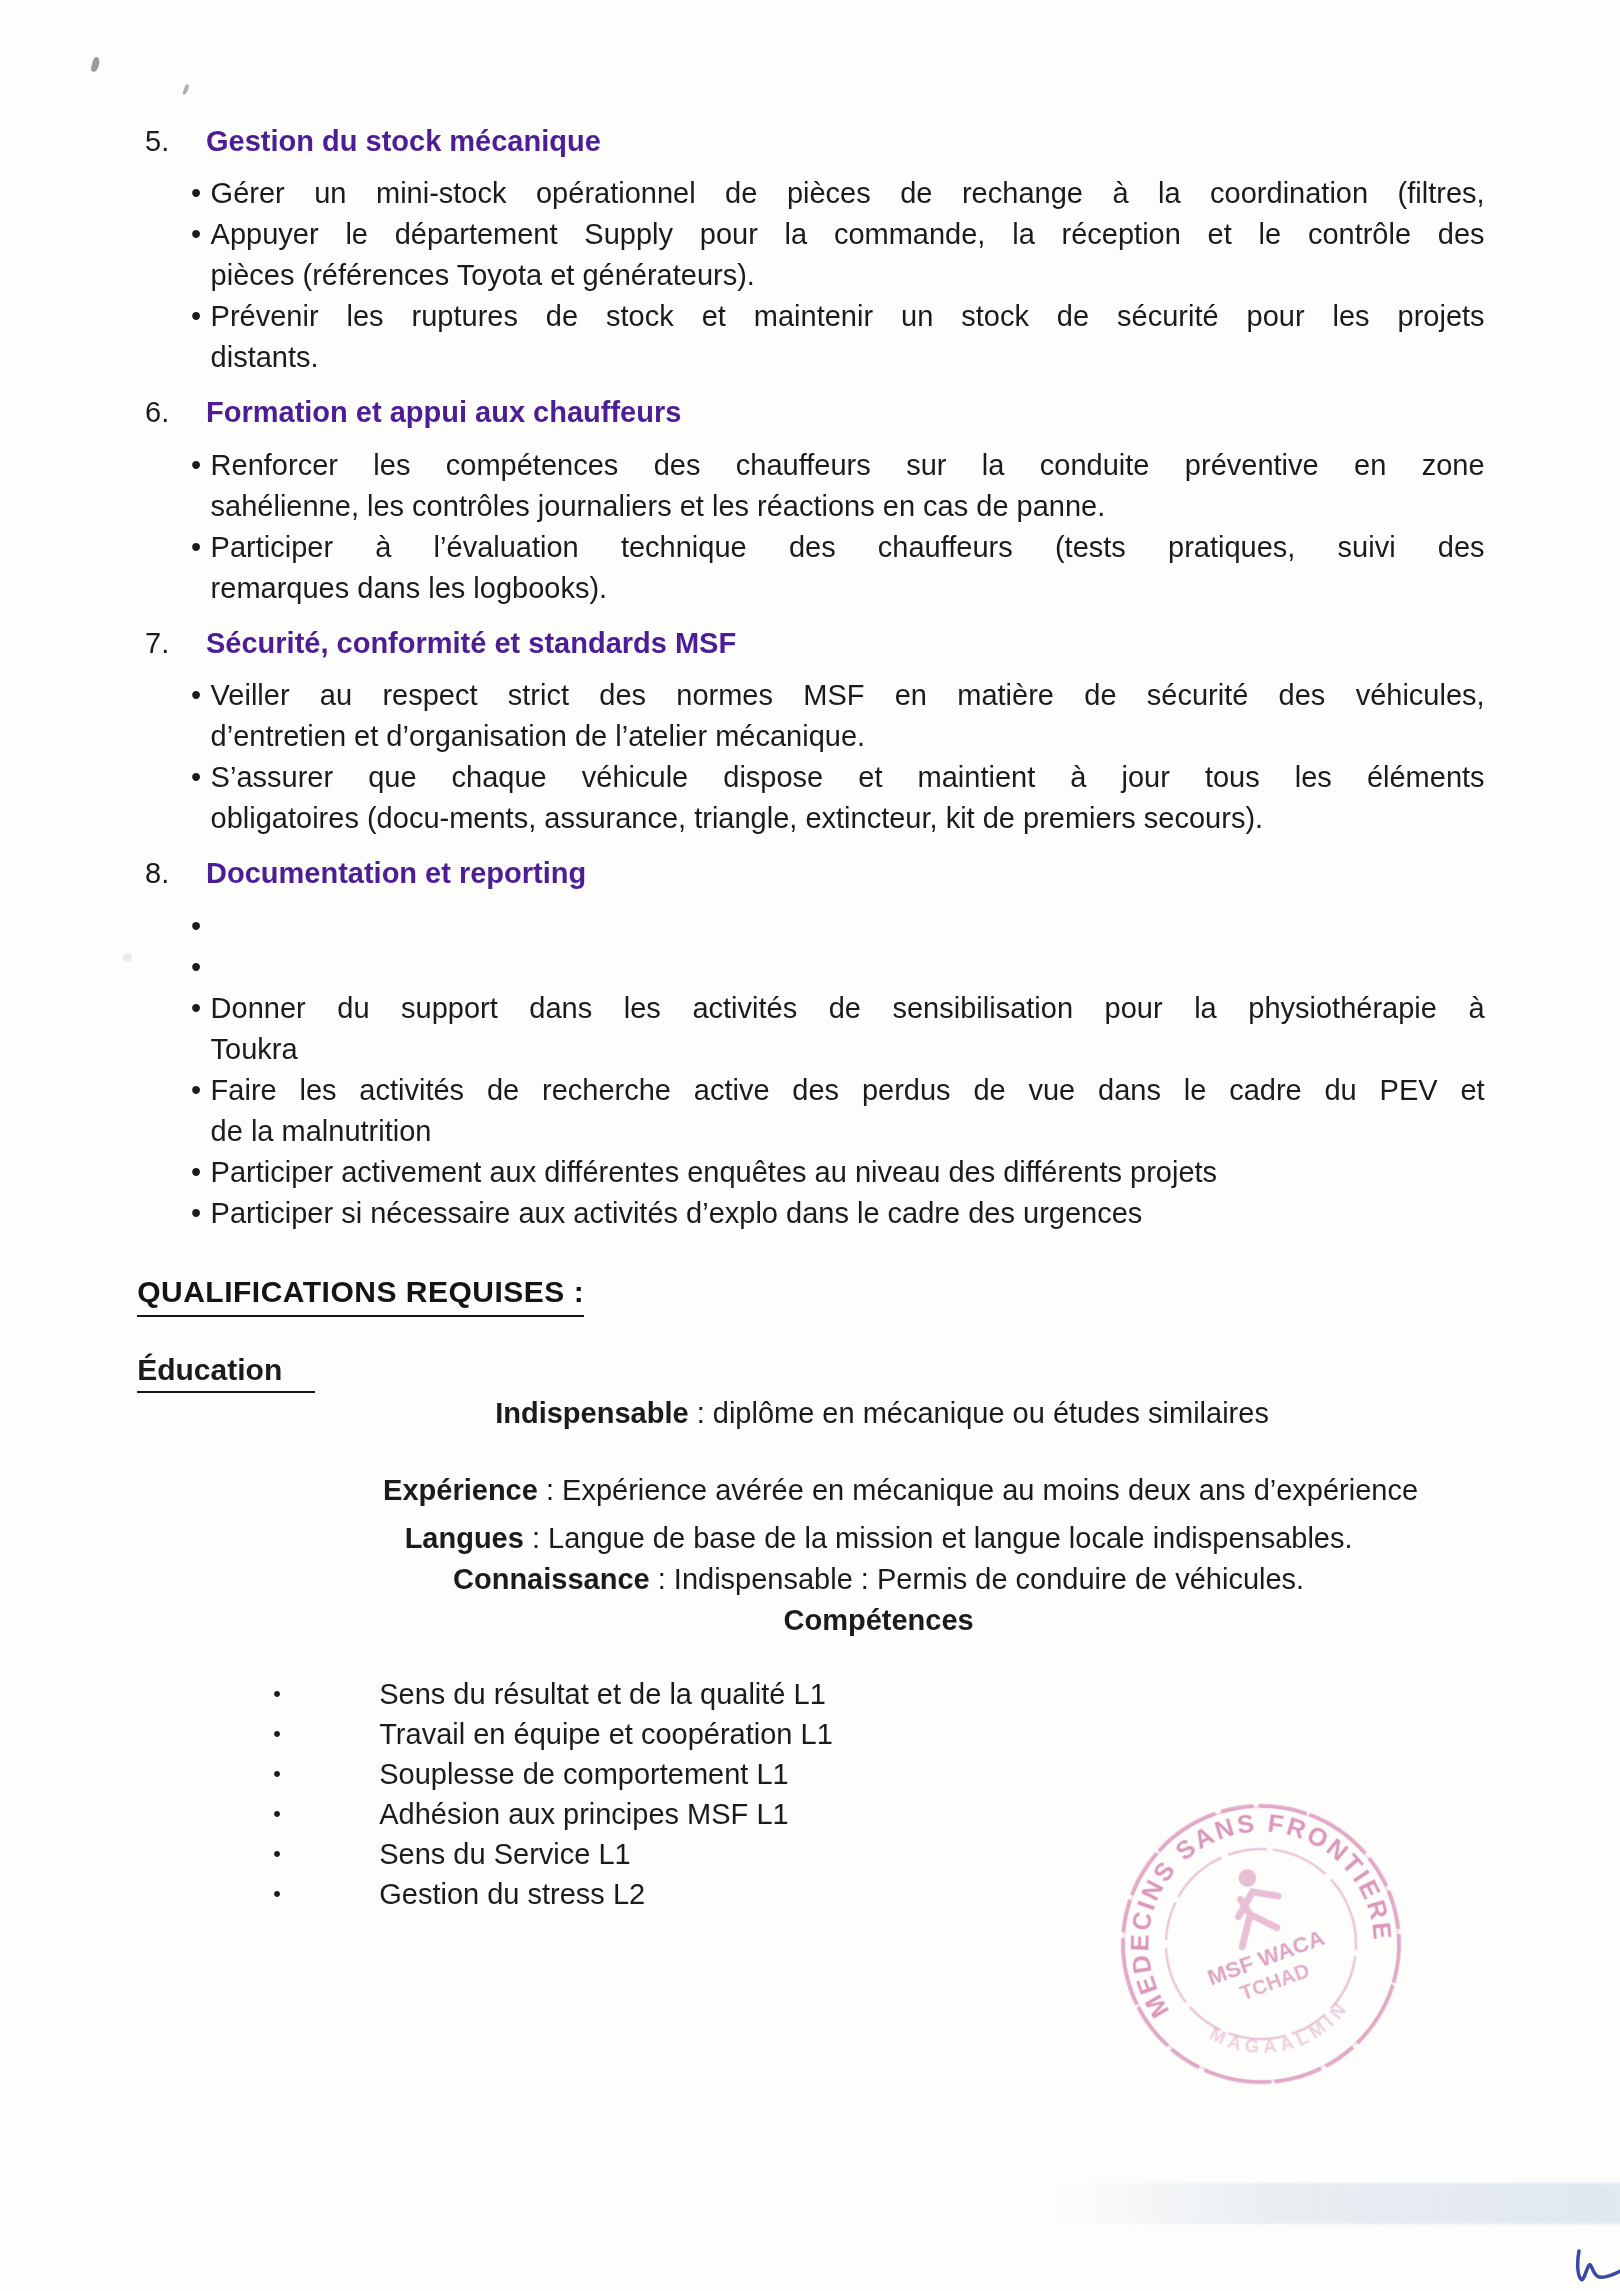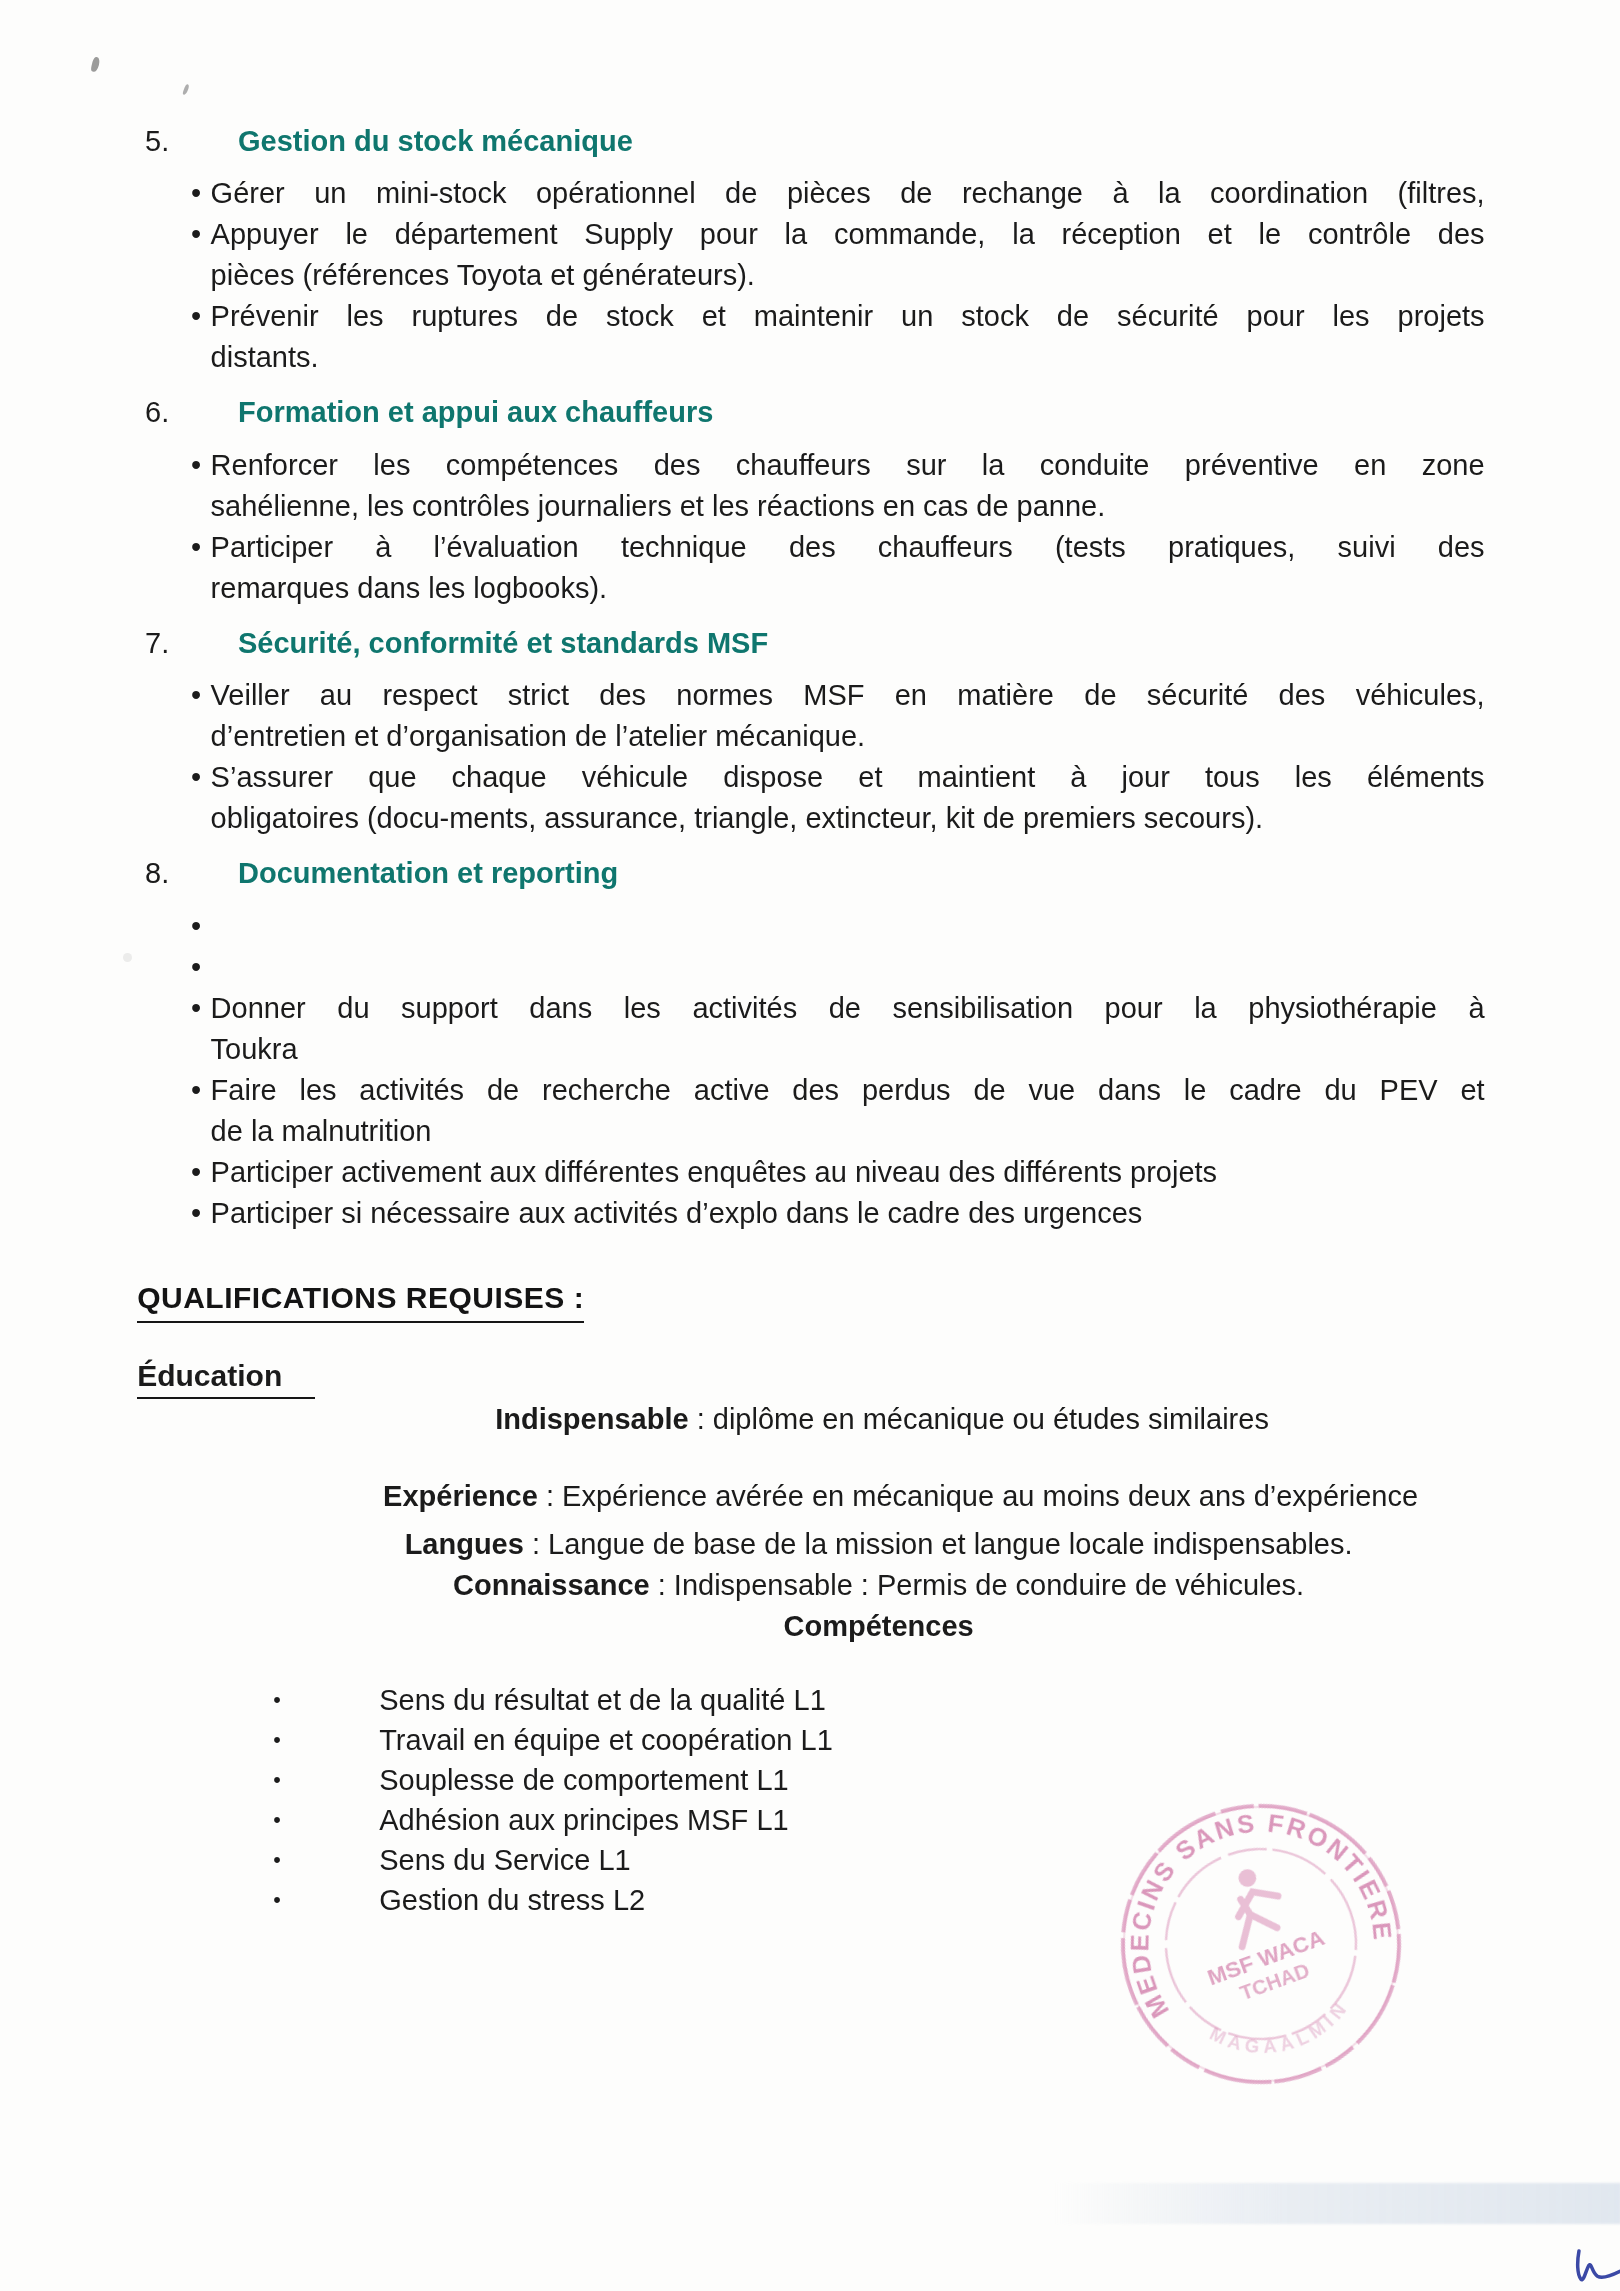--- a/index.html
+++ b/index.html
@@ -8,29 +8,29 @@
     width:1620px;height:2292px;
     background:#fdfdfc;
     overflow:hidden;
     font-family:"Liberation Sans","DejaVu Sans",sans-serif;
     color:#1b1b1b;
   }
   .content{position:absolute;left:0;top:0;width:1620px;padding:107px 0 0 145px;box-sizing:border-box;}
   .section{margin-top:12.7px;}
   .sec-head{display:flex;line-height:42px;font-size:29px;margin-bottom:11.8px;}
   .sec-num{width:61px;flex:0 0 61px;}
-  .sec-title{font-weight:bold;color:#0f766e;margin-left:32px;}
+  .sec-title{font-weight:bold;color:#4c1d95;}
   .bullet{display:flex;padding-left:46px;}
   .dot{width:19.6px;flex:0 0 19.6px;font-size:29px;line-height:41px;}
   .btxt{width:1274px;flex:0 0 1274px;font-size:29px;line-height:41px;}
   .jl{text-align:justify;text-align-last:justify;}
   .jl.last{text-align:justify;text-align-last:left;}
   .quals{margin-top:37px;margin-left:-7.8px;}
   .q-title{display:inline-block;font-size:30px;font-weight:bold;line-height:42px;
-           border-bottom:2.9px solid #161616;padding-bottom:2px;letter-spacing:0.5px;color:#141414;margin-top:6px;}
+           border-bottom:2.9px solid #161616;padding-bottom:2px;letter-spacing:0.5px;color:#141414;}
   .edu-head{margin-top:32px;}
   .edu-head span{display:inline-block;font-size:30px;font-weight:bold;line-height:41px;
            border-bottom:2.9px solid #161616;padding-right:33px;padding-bottom:1px;}
   .qline{font-size:29px;line-height:41px;text-align:center;}
   .qline .qlabel{font-weight:bold;}
   .edu-line{padding-left:6.9px;}
   .gap37{margin-top:36px;margin-left:44px;}
   .gap20{margin-top:7px;}
   .complist{margin-top:33px;}
   .comp{display:flex;padding-left:136px;font-size:29px;line-height:40px;}

